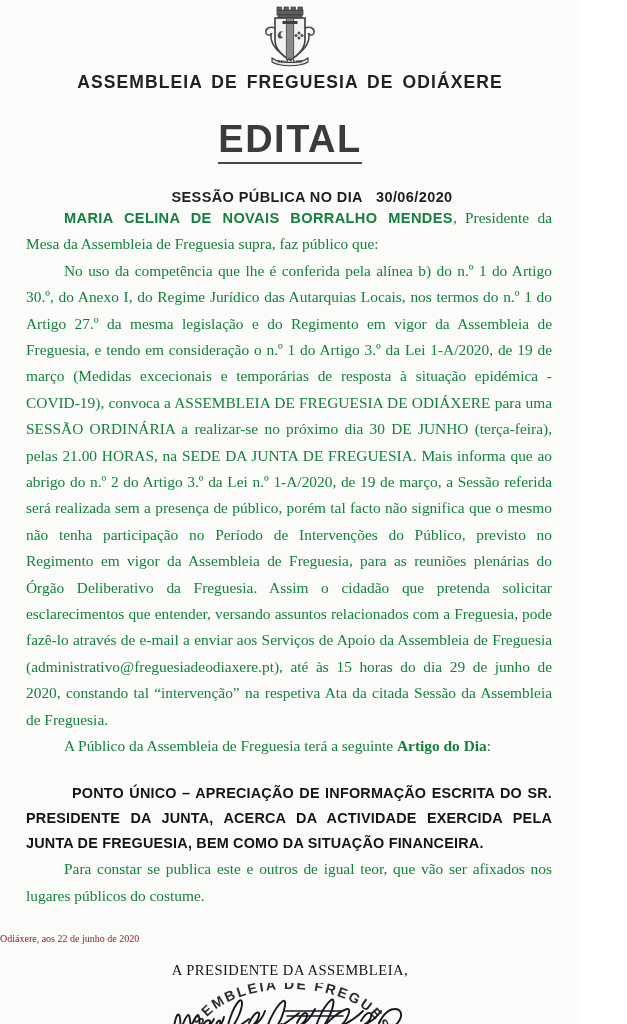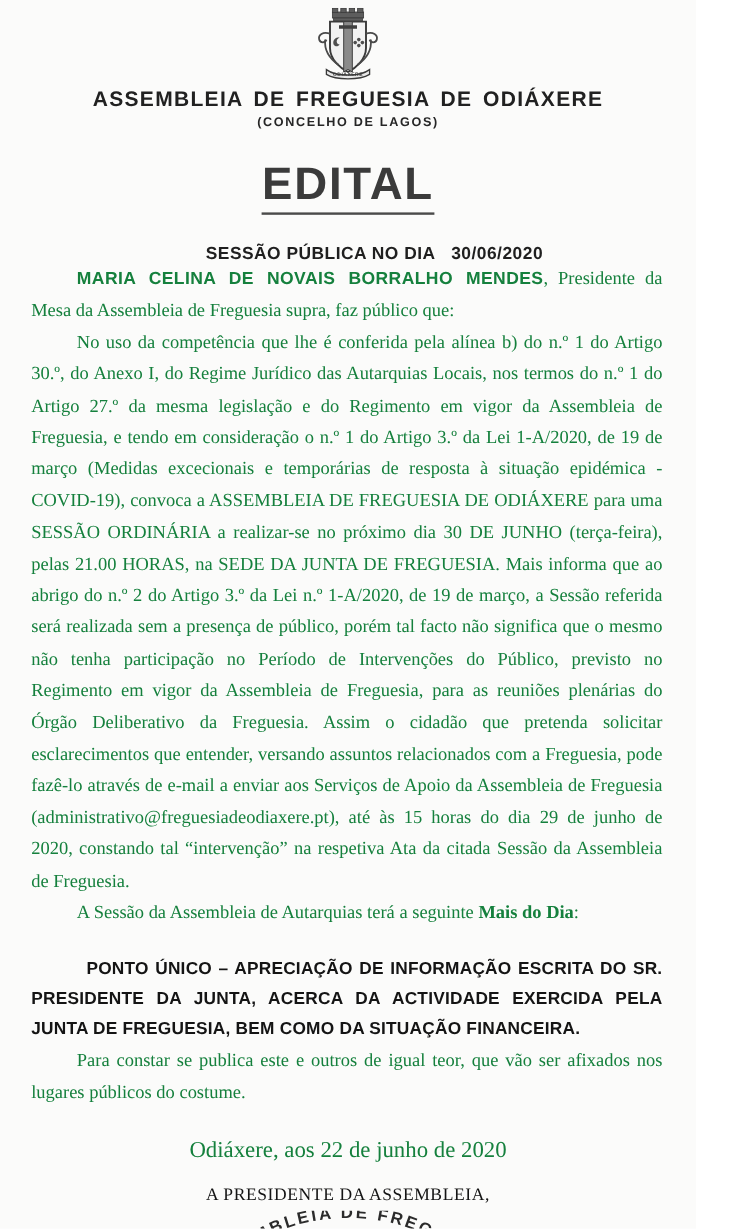--- a/index.html
+++ b/index.html
@@ -124,24 +124,23 @@
     line-height: 25px;
     text-align: justify;
     text-indent: 46px;
     letter-spacing: 0.2px;
     color: #141414;
   }
 
   .p-constar { margin-top: 26px; }
 
   .local-data {
-    text-align: center;
-    font-size: 19px;
+    font-size: 10px;
     margin-top: 24px;
-    color: #15803d;
+    color: #7f1d1d;
   }
 
   
   .sig-title {
     text-align: center;
     font-family: "Liberation Serif", serif;
     font-weight: 400;
     font-size: 14.6px;
     letter-spacing: 0.5px;
     margin-top: 18px;
@@ -209,37 +208,36 @@
       </g>
 
       <path d="M25 25 C21 25 19 28 20 31 C21 33 24 33 25 31 C23 31 22 29 23 27 Z" fill="#4f4f4f"></path>
 
       <path d="M14 52 C22 58 42 58 50 52 L50 56 C42 61 22 61 14 56 Z" fill="#e8e8e8" stroke="#3a3a3a" stroke-width="1.1"></path>
       <text x="32" y="57.4" font-family="'Liberation Sans', sans-serif" font-size="4.2" font-weight="700" text-anchor="middle" fill="#3a3a3a" letter-spacing="0.4">ODIÁXERE</text>
     </svg>
   </div>
 
   <div class="org-title">ASSEMBLEIA DE FREGUESIA DE ODIÁXERE</div>
-  <div class="org-sub">(CONCELHO DE LAGOS)</div>
 
   <div class="edital-wrap">
     <span class="edital">EDITAL</span>
   </div>
 
   <div class="sessao-line">
     <span>SESSÃO PÚBLICA NO DIA</span><span class="gap"></span><span>30/06/2020</span>
   </div>
 
   <div class="body-block">
 
     <p class="para indent p-intro"><span class="b-sans">MARIA CELINA DE NOVAIS BORRALHO MENDES</span><span>, Presidente da Mesa da Assembleia de Freguesia supra, faz público que:</span></p>
 
     <p class="para indent p-main">No uso da competência que lhe é conferida pela alínea b) do n.º 1 do Artigo 30.º, do Anexo I, do Regime Jurídico das Autarquias Locais, nos termos do n.º 1 do Artigo 27.º da mesma legislação e do Regimento em vigor da Assembleia de Freguesia, e tendo em consideração o n.º 1 do Artigo 3.º da Lei 1-A/2020, de 19 de março (Medidas excecionais e temporárias de resposta à situação epidémica - COVID-19), convoca a ASSEMBLEIA DE FREGUESIA DE ODIÁXERE para uma SESSÃO ORDINÁRIA a realizar-se no próximo dia 30 DE JUNHO (terça-feira), pelas 21.00 HORAS, na SEDE DA JUNTA DE FREGUESIA. Mais informa que ao abrigo do n.º 2 do Artigo 3.º da Lei n.º 1-A/2020, de 19 de março, a Sessão referida será realizada sem a presença de público, porém tal facto não significa que o mesmo não tenha participação no Período de Intervenções do Público, previsto no Regimento em vigor da Assembleia de Freguesia, para as reuniões plenárias do Órgão Deliberativo da Freguesia. Assim o cidadão que pretenda solicitar esclarecimentos que entender, versando assuntos relacionados com a Freguesia, pode fazê-lo através de e-mail a enviar aos Serviços de Apoio da Assembleia de Freguesia (administrativo@freguesiadeodiaxere.pt), até às 15 horas do dia 29 de junho de 2020, constando tal “intervenção” na respetiva Ata da citada Sessão da Assembleia de Freguesia.</p>
 
-    <p class="para indent p-ordem"><span>A Sessão da Assembleia de Autarquias terá a seguinte </span><span class="b-serif">Mais do Dia</span><span>:</span></p>
+    <p class="para indent p-ordem"><span>A Público da Assembleia de Freguesia terá a seguinte </span><span class="b-serif">Artigo do Dia</span><span>:</span></p>
   </div>
 
   <div class="ponto">PONTO ÚNICO – APRECIAÇÃO DE INFORMAÇÃO ESCRITA DO SR. PRESIDENTE DA JUNTA, ACERCA DA ACTIVIDADE EXERCIDA PELA JUNTA DE FREGUESIA, BEM COMO DA SITUAÇÃO FINANCEIRA.</div>
 
   <div class="body-block">
     <p class="para indent p-constar">Para constar se publica este e outros de igual teor, que vão ser afixados nos lugares públicos do costume.</p>
   </div>
 
   <div class="local-data">Odiáxere, aos 22 de junho de 2020</div>
 

